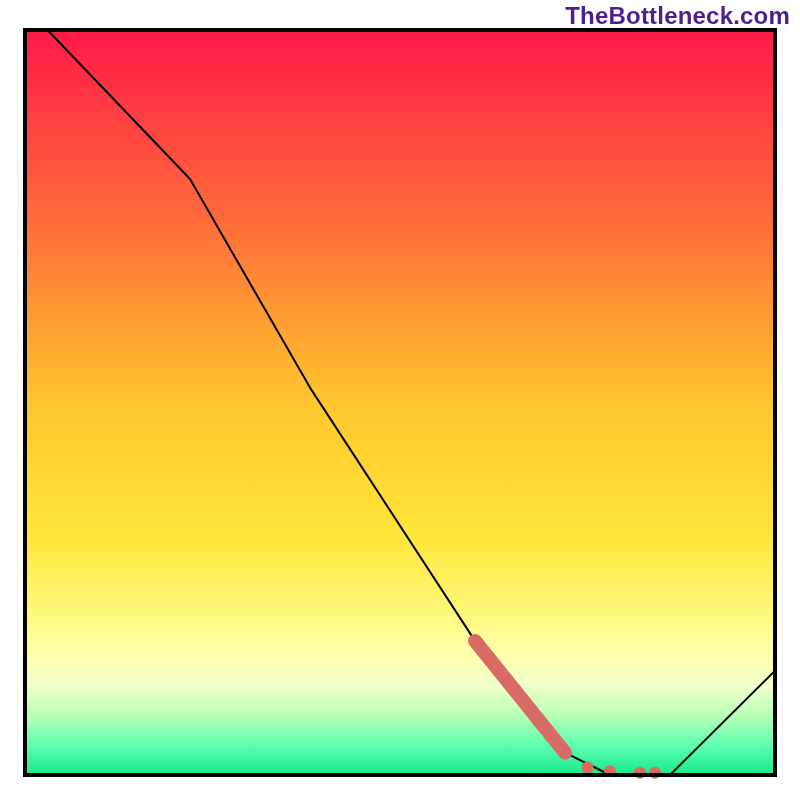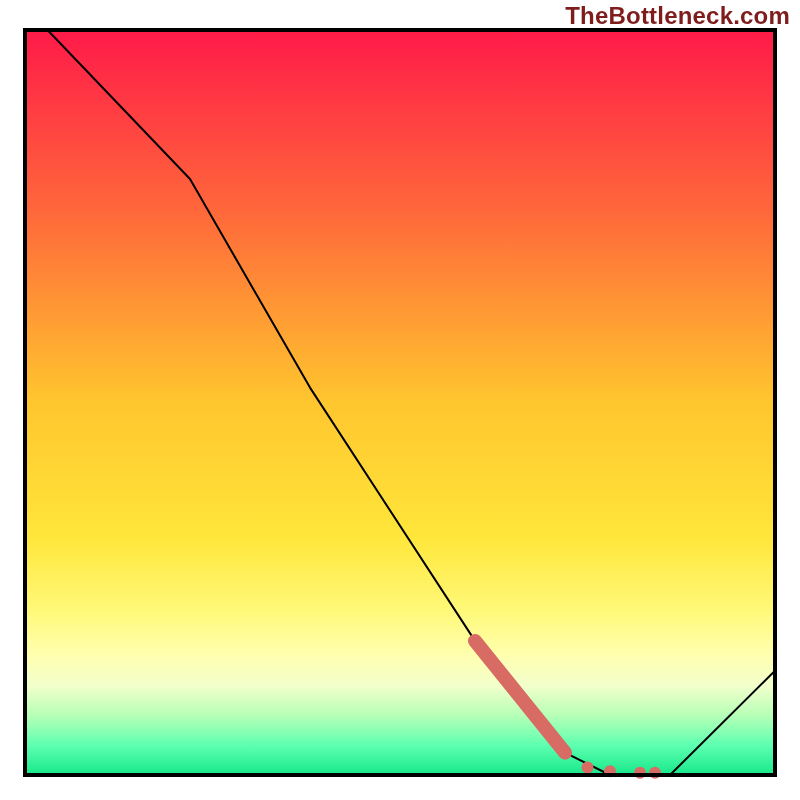--- a/index.html
+++ b/index.html
@@ -16,21 +16,21 @@
     top: 0;
     width: 800px;
     height: 800px;
   }
   .watermark {
     position: absolute;
     top: 2px;
     right: 10px;
     font-size: 24px;
     font-weight: bold;
-    color: #7f1d1d;
+    color: #4c1d95;
     letter-spacing: 0.2px;
   }
   svg {
     display: block;
   }
 </style>
 </head>
 <body>
 
 <div class="frame">

